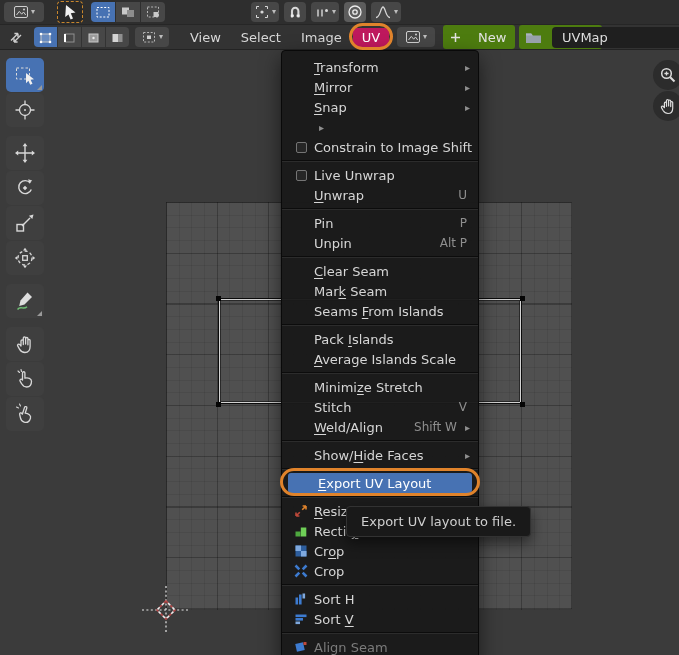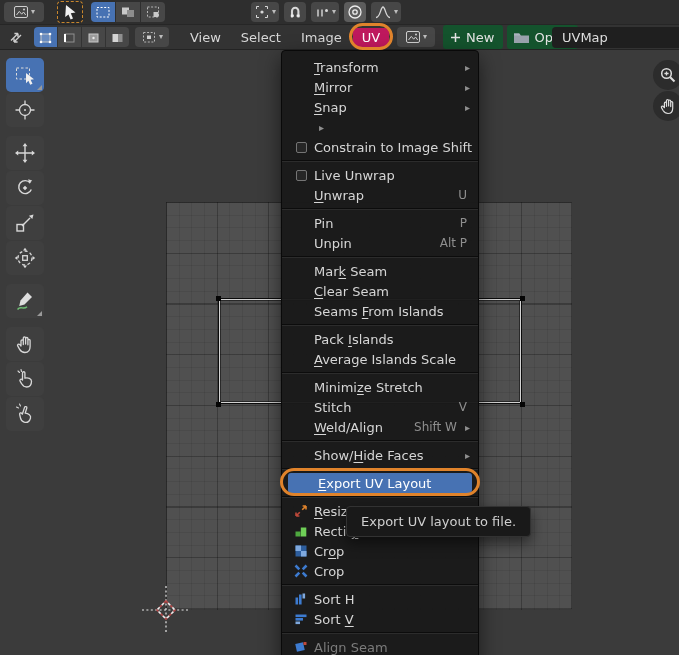--- a/index.html
+++ b/index.html
@@ -24,22 +24,22 @@
   .chev { font-size:8px; color:#bdbdbd; margin-left:2px; line-height:1; }
   .seg { display:flex; }
   .seg .hbtn { border-radius:0; margin-right:1px; }
   .seg .hbtn:first-child { border-radius:4px 0 0 4px; }
   .seg .hbtn:last-child  { border-radius:0 4px 4px 0; margin-right:0; }
   #active-tool-box { width:26px; height:22px; border:1px dashed #c8862d;
     border-radius:4px; display:flex; align-items:center; justify-content:center;
     background:rgba(0,0,0,.12); }
   .menu-word { padding:2px 9px; font-size:13px; color:#d8d8d8; border-radius:4px; cursor:default; }
   .menu-word.active { background:#be185d; color:#ffffff; }
-  .txtbtn { height:24px; background:#14532d; border-radius:3px; color:#e3e3e3;
-    font-size:13px; display:flex; align-items:center; padding:0 9px 0 6px; gap:4px; }
+  .txtbtn { height:24px; background:#4d7c0f; border-radius:3px; color:#e3e3e3;
+    font-size:13px; display:flex; align-items:center; padding:0 9px 0 6px; gap:16px; }
   #uvmap-field { position:absolute; left:552px; top:2px; width:130px; height:21px;
     background:#1f1f1f; border-radius:4px 0 0 4px; color:#dedede; font-size:13px;
     display:flex; align-items:center; padding-left:10px; }
   
   #toolbar { position:absolute; left:6px; top:58px; width:38px; }
   .tool { position:relative; width:38px; height:34px; background:#3f3f3f;
     border-radius:5px; margin-bottom:1px;
     display:flex; align-items:center; justify-content:center; }
   .tool.gap { margin-top:9px; }
   .tool.active { background:#4772b3; }
@@ -428,25 +428,25 @@
       <span class="mi-short">P</span>
     </div>
     <div class="mi">
       <span class="mi-pre"></span>
       <span class="mi-label">Unpin</span>
       <span class="mi-short">Alt P</span>
     </div>
     <div class="mi-sep"></div>
     <div class="mi">
       <span class="mi-pre"></span>
+      <span class="mi-label"><u>C</u>lear Seam</span>
+    </div>
+    <div class="mi">
+      <span class="mi-pre"></span>
       <span class="mi-label">Mar<u>k</u> Seam</span>
-    </div>
-    <div class="mi">
-      <span class="mi-pre"></span>
-      <span class="mi-label"><u>C</u>lear Seam</span>
     </div>
     <div class="mi">
       <span class="mi-pre"></span>
       <span class="mi-label">Seams <u>F</u>rom Islands</span>
     </div>
     <div class="mi-sep"></div>
     <div class="mi">
       <span class="mi-pre"></span>
       <span class="mi-label">Pack <u>I</u>slands</span>
     </div>

